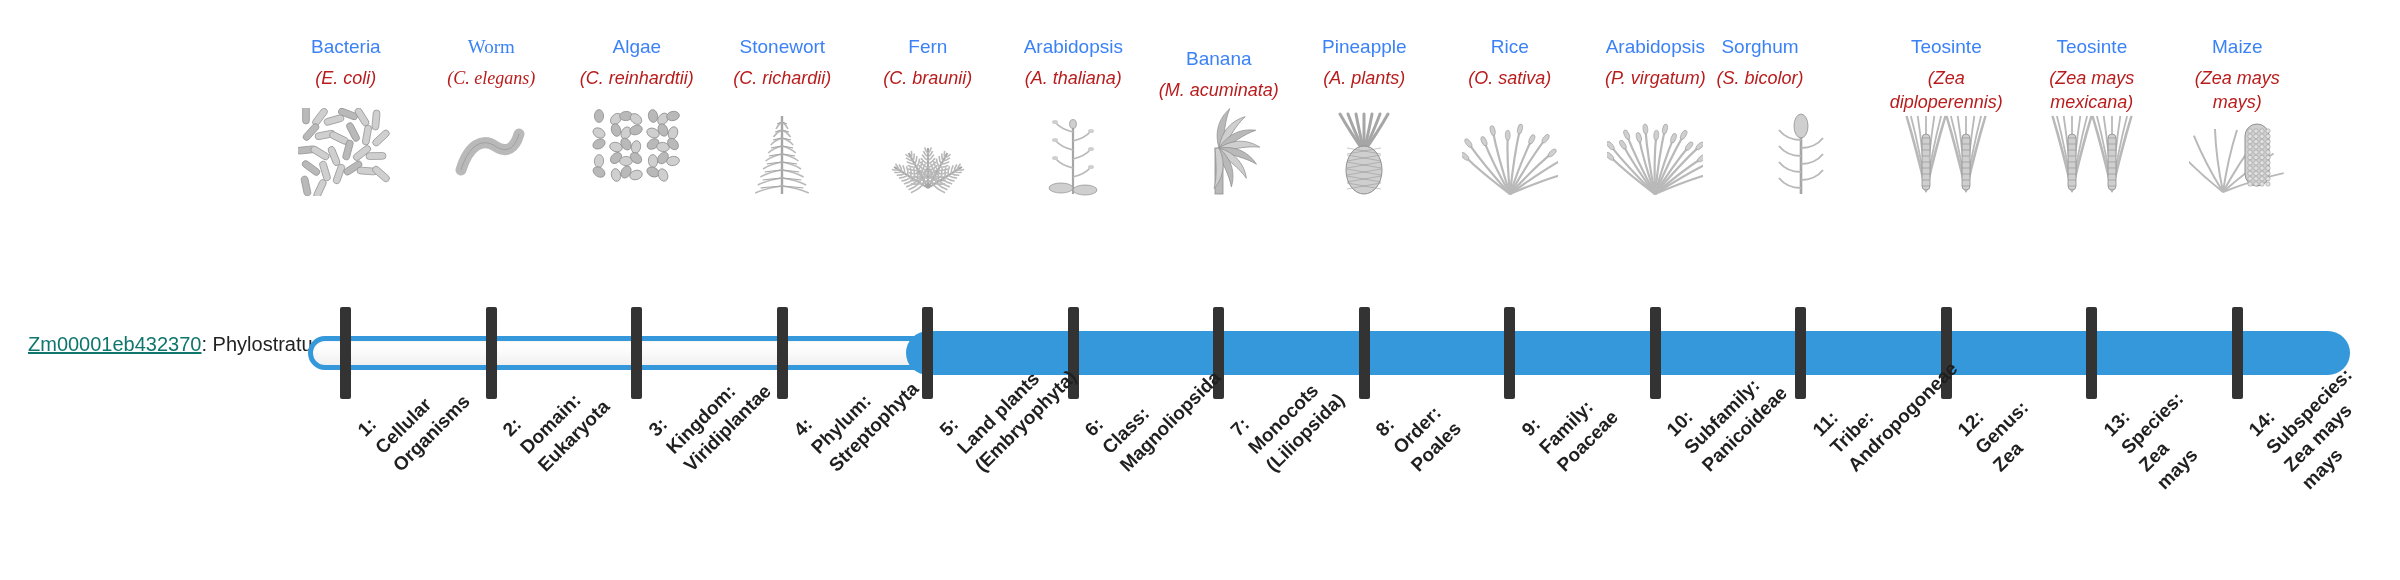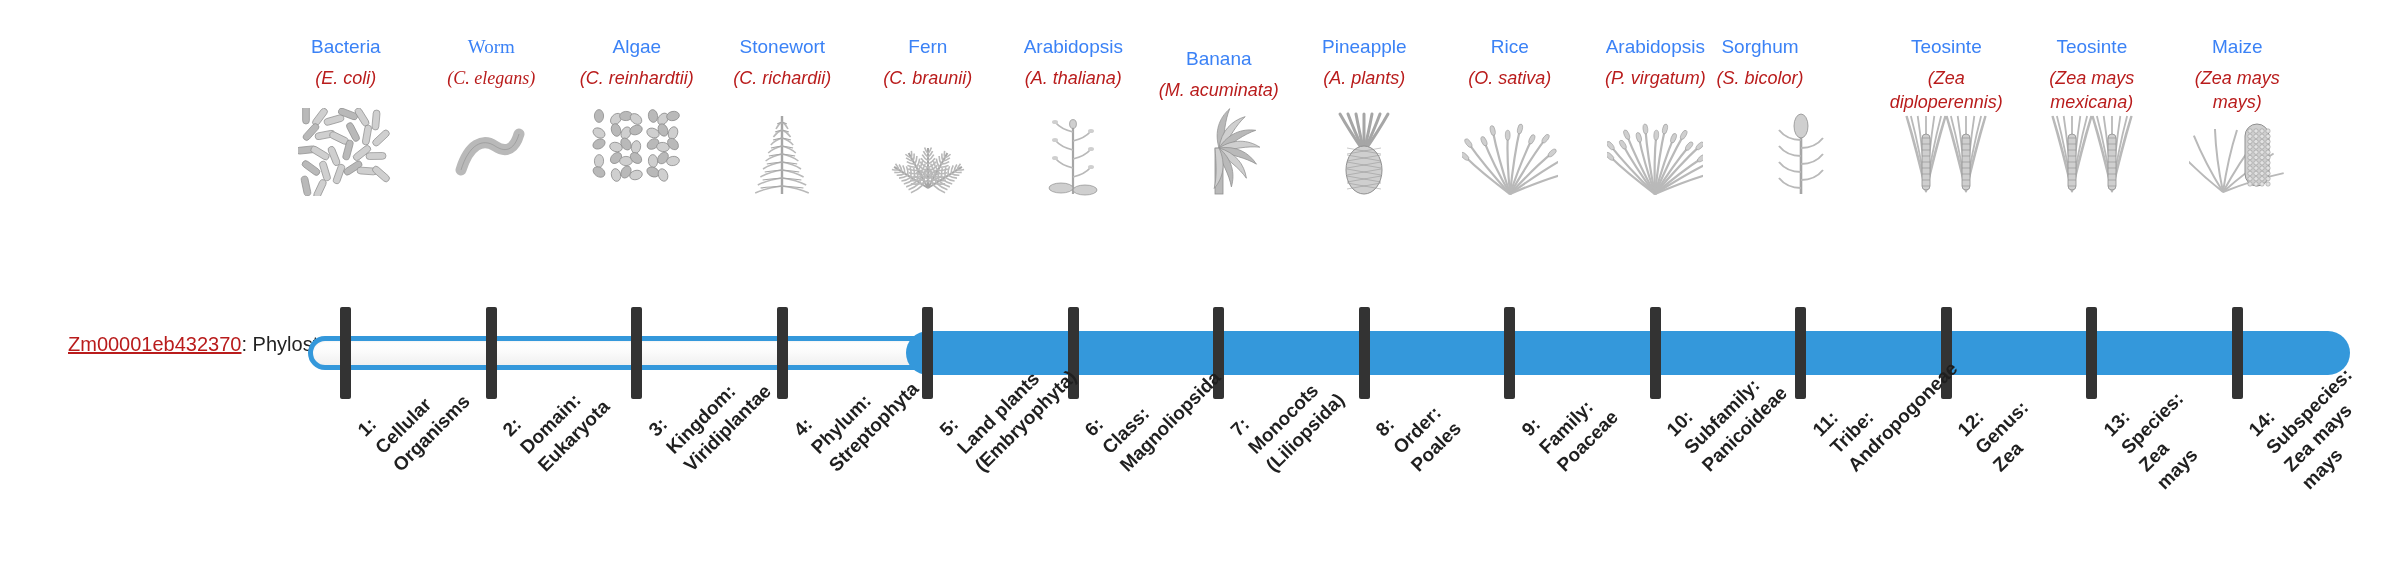--- a/index.html
+++ b/index.html
@@ -22,24 +22,23 @@
     position:absolute;
     left:28px; top:332px;
     width:264px;
     text-align:right;
     font-size:20px;
     line-height:24px;
     white-space:nowrap;
     color:#222;
   }
   #gene-label .gene-link {
-    color:#b91c1c;
+    color:#0f766e;
     text-decoration:underline;
     cursor:pointer;
-    margin-left:40px;
   }
 
   
   .species-col {
     position:absolute;
     top:34px;
     width:128px;
     margin-left:-64px;
     text-align:center;
   }

